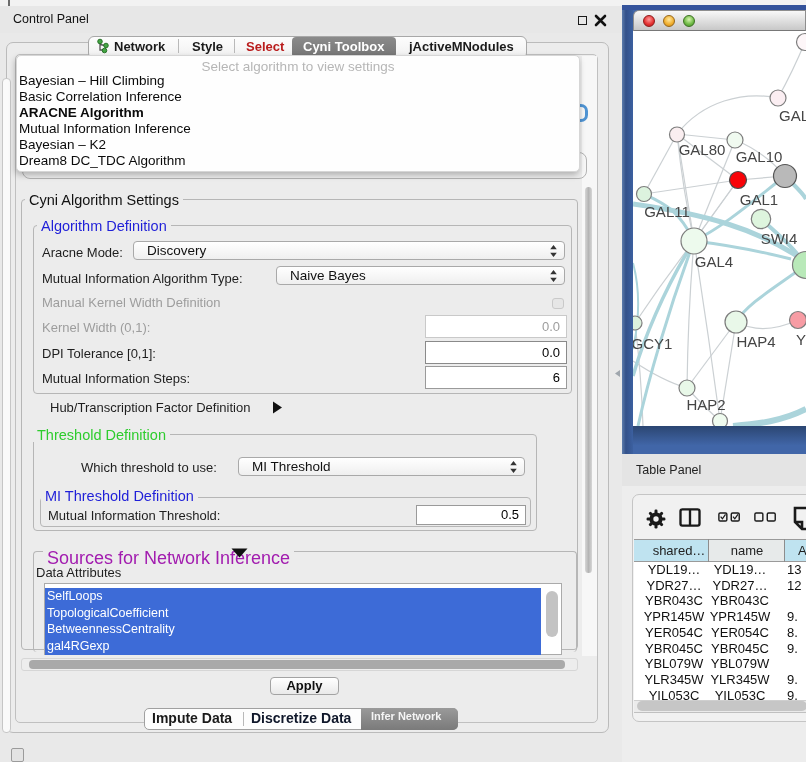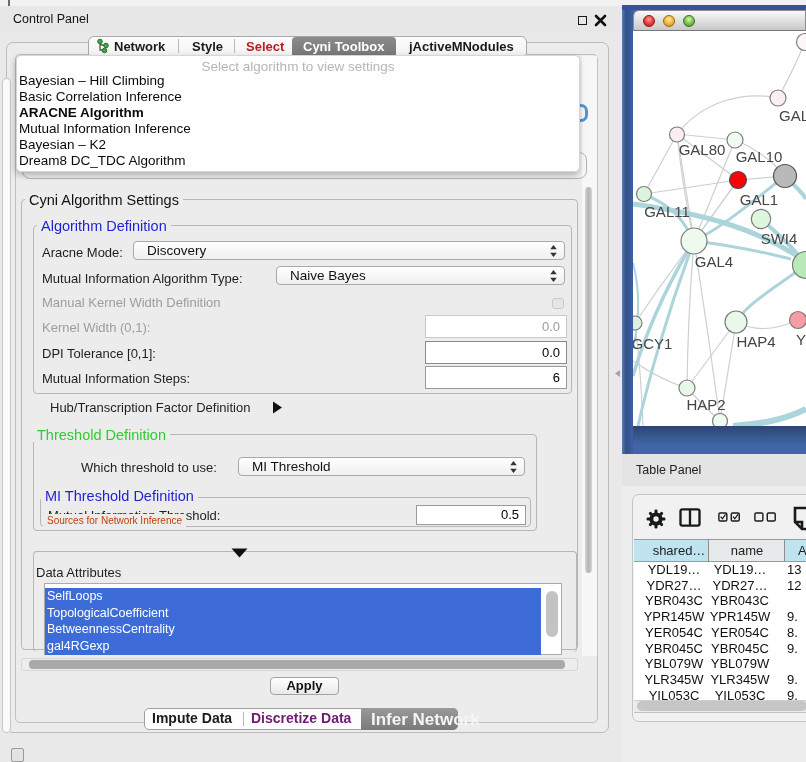--- a/index.html
+++ b/index.html
@@ -96,38 +96,38 @@
     <svg class="steppers" viewBox="0 0 9 15">
         <path d="M4.5 1 L8 5.5 L1 5.5 Z M4.5 14 L1 9.5 L8 9.5 Z" fill="#333"></path>
       </svg>
   </div>
   <div class="gbox" style="left:40px;top:497px;width:491px;height:30px;"></div>
   <div class="gtitle" style="left:41px;top:489px;color:#1f1fd8;">MI Threshold Definition</div>
   <div class="lbl abs" style="left:48px;top:508px;">Mutual Information Threshold:</div>
   <div class="field" style="left:416px;top:505px;width:110px;height:20px;line-height:18px;border:1px solid #9a9a9a;">0.5</div>
 
   <div class="gbox" style="left:33px;top:551px;width:544px;height:101px;border-bottom:none;"></div>
-  <div class="gtitle" style="left:43px;top:514px;color:#c2410c;font-size:10px;">Sources for Network Inference</div>
+  <div class="gtitle" style="left:43px;top:551px;color:#a21caf;font-size:18px;">Sources for Network Inference</div>
   <svg class="abs" style="left:231px;top:548px;" width="17" height="10">
       <path d="M0.5 0.5 L16.5 0.5 L8.5 9.5 Z" fill="#111"></path>
     </svg>
   <div class="lbl abs" style="left:36px;top:565px;font-size:13px;">Data Attributes</div>
   <div class="abs" style="left:44px;top:583px;width:518px;height:72px;background:#fff;border:1px solid #aaa;"></div>
   <div class="abs" style="left:45px;top:588px;width:496px;height:67px;background:#3d6bd7;"></div>
   <div class="abs" style="left:47px;top:588px;font-size:12.5px;color:#fff;line-height:16.6px;">SelfLoops<br>TopologicalCoefficient<br>BetweennessCentrality<br>gal4RGexp</div>
   <div class="abs" style="left:546px;top:591px;width:12px;height:46px;background:#c3c3c3;border-radius:6px;"></div>
 
   <div class="abs" style="left:270px;top:677px;width:69px;height:18px;border:1px solid #a3a3a3;border-radius:4px;background:linear-gradient(#ffffff,#e9e9e9);text-align:center;font-size:13px;font-weight:600;line-height:16px;color:#111;">Apply</div>
 
   <div class="abs" style="left:144px;top:708px;width:314px;height:22px;border:1px solid #a0a0a0;border-radius:5px;background:#fdfdfd;"></div>
   <div class="abs" style="left:361px;top:708px;width:97px;height:22px;background:linear-gradient(#9a9a9a,#7a7a7a);border-radius:0 5px 5px 0;"></div>
   <div class="abs" style="left:152px;top:710px;font-size:14px;font-weight:600;color:#1a1a1a;">Impute Data</div>
   <div class="abs" style="left:243px;top:712px;width:1px;height:14px;background:#b9b9b9;"></div>
-  <div class="abs" style="left:251px;top:710px;font-size:14px;font-weight:600;color:#701a75;">Discretize Data</div>
-  <div class="abs" style="left:371px;top:710px;font-size:17px;font-weight:600;color:#f5f5f5;">Infer Network</div>
+  <div class="abs" style="left:251px;top:710px;font-size:14px;font-weight:600;color:#0f172a;">Discretize Data</div>
+  <div class="abs" style="left:371px;top:710px;font-size:11px;font-weight:600;color:#f5f5f5;">Infer Network</div>
 
   <div class="abs" style="left:11px;top:748px;width:13px;height:14px;border:1.5px solid #9b9b9b;background:#e3e3e3;border-radius:2px;"></div>
 
   <div class="abs" style="left:22px;top:152px;width:565px;height:27px;border:1.5px solid #b3b3b3;border-radius:8px;"></div>
   <div class="abs" style="left:570px;top:104px;width:18px;height:18px;border:3px solid #4f93d2;border-radius:7px;"></div>
 
   <div class="abs" style="left:16px;top:55px;width:564px;height:117px;background:#fefefe;border:1px solid #d6d6d6;border-radius:5px;box-shadow:-1px 3px 6px rgba(0,0,0,0.25);"></div>
   <div class="abs" style="left:16px;top:59px;width:564px;text-align:center;font-size:13.5px;color:#b6b6b6;">Select algorithm to view settings</div>
   <div class="abs" style="left:19px;top:73px;font-size:13.5px;color:#0a0a0a;line-height:16px;">Bayesian – Hill Climbing<br>Basic Correlation Inference<br><b>ARACNE Algorithm</b><br>Mutual Information Inference<br>Bayesian – K2<br>Dream8 DC_TDC Algorithm</div>
 

